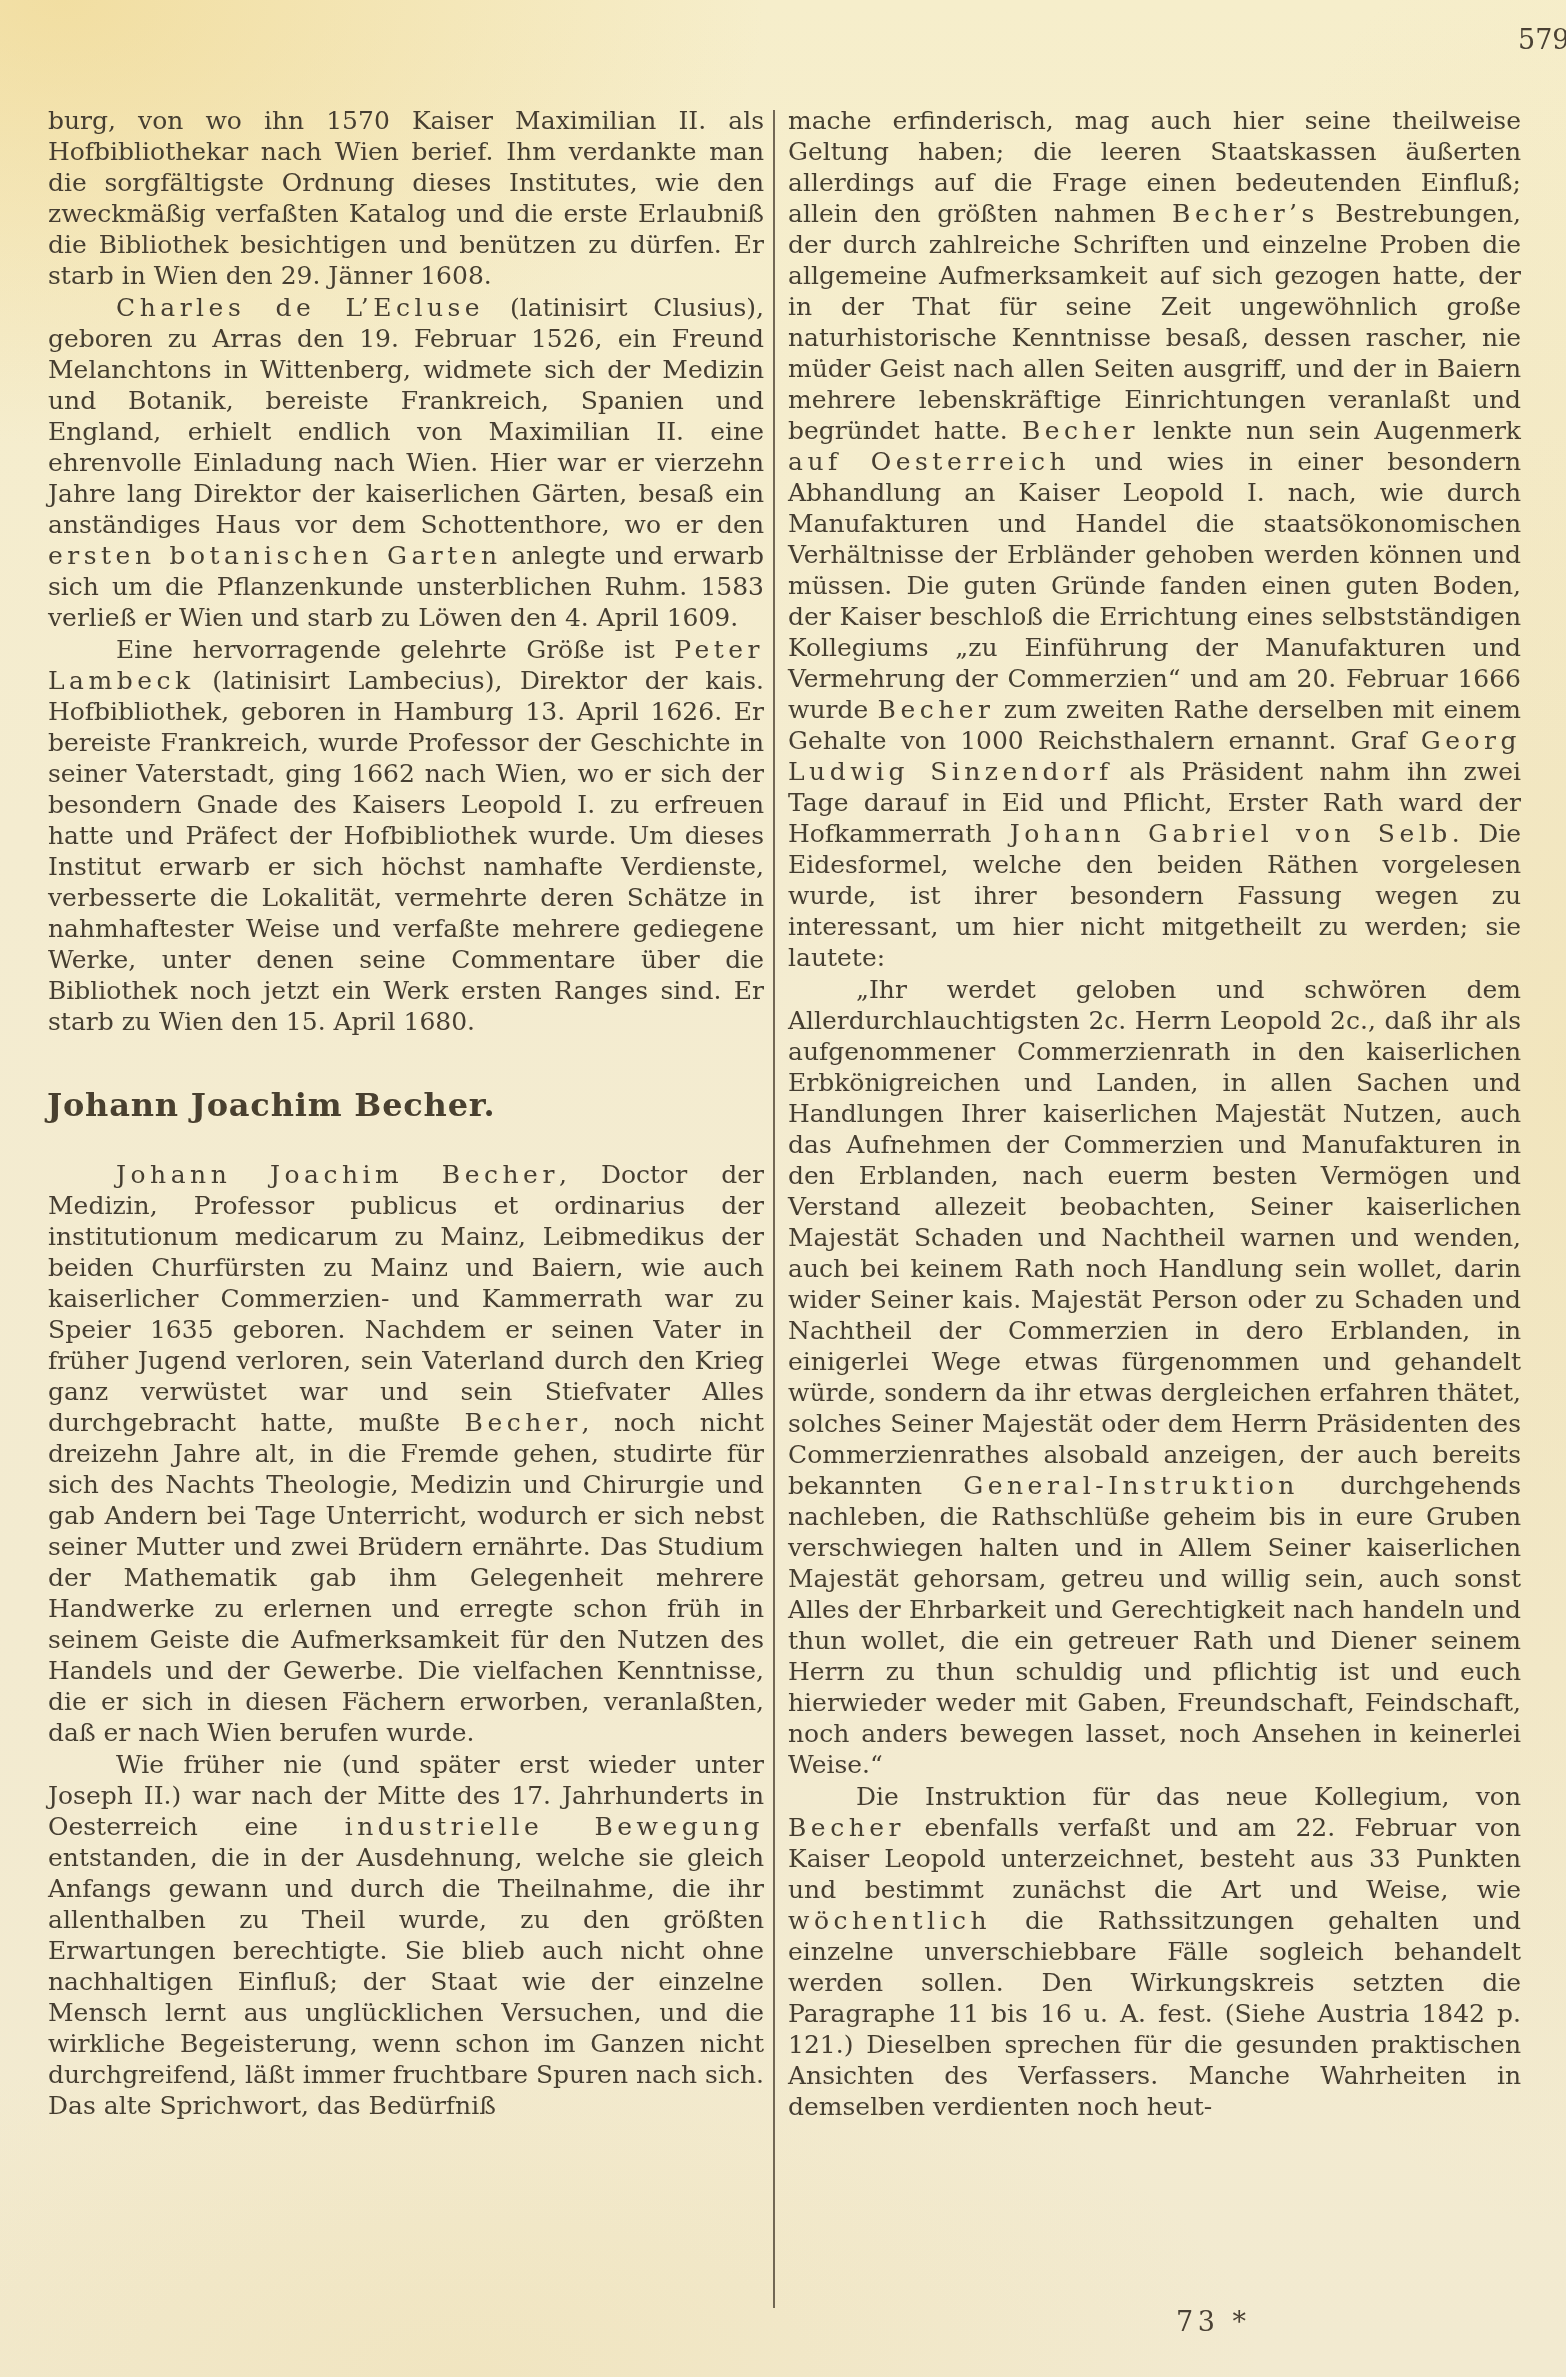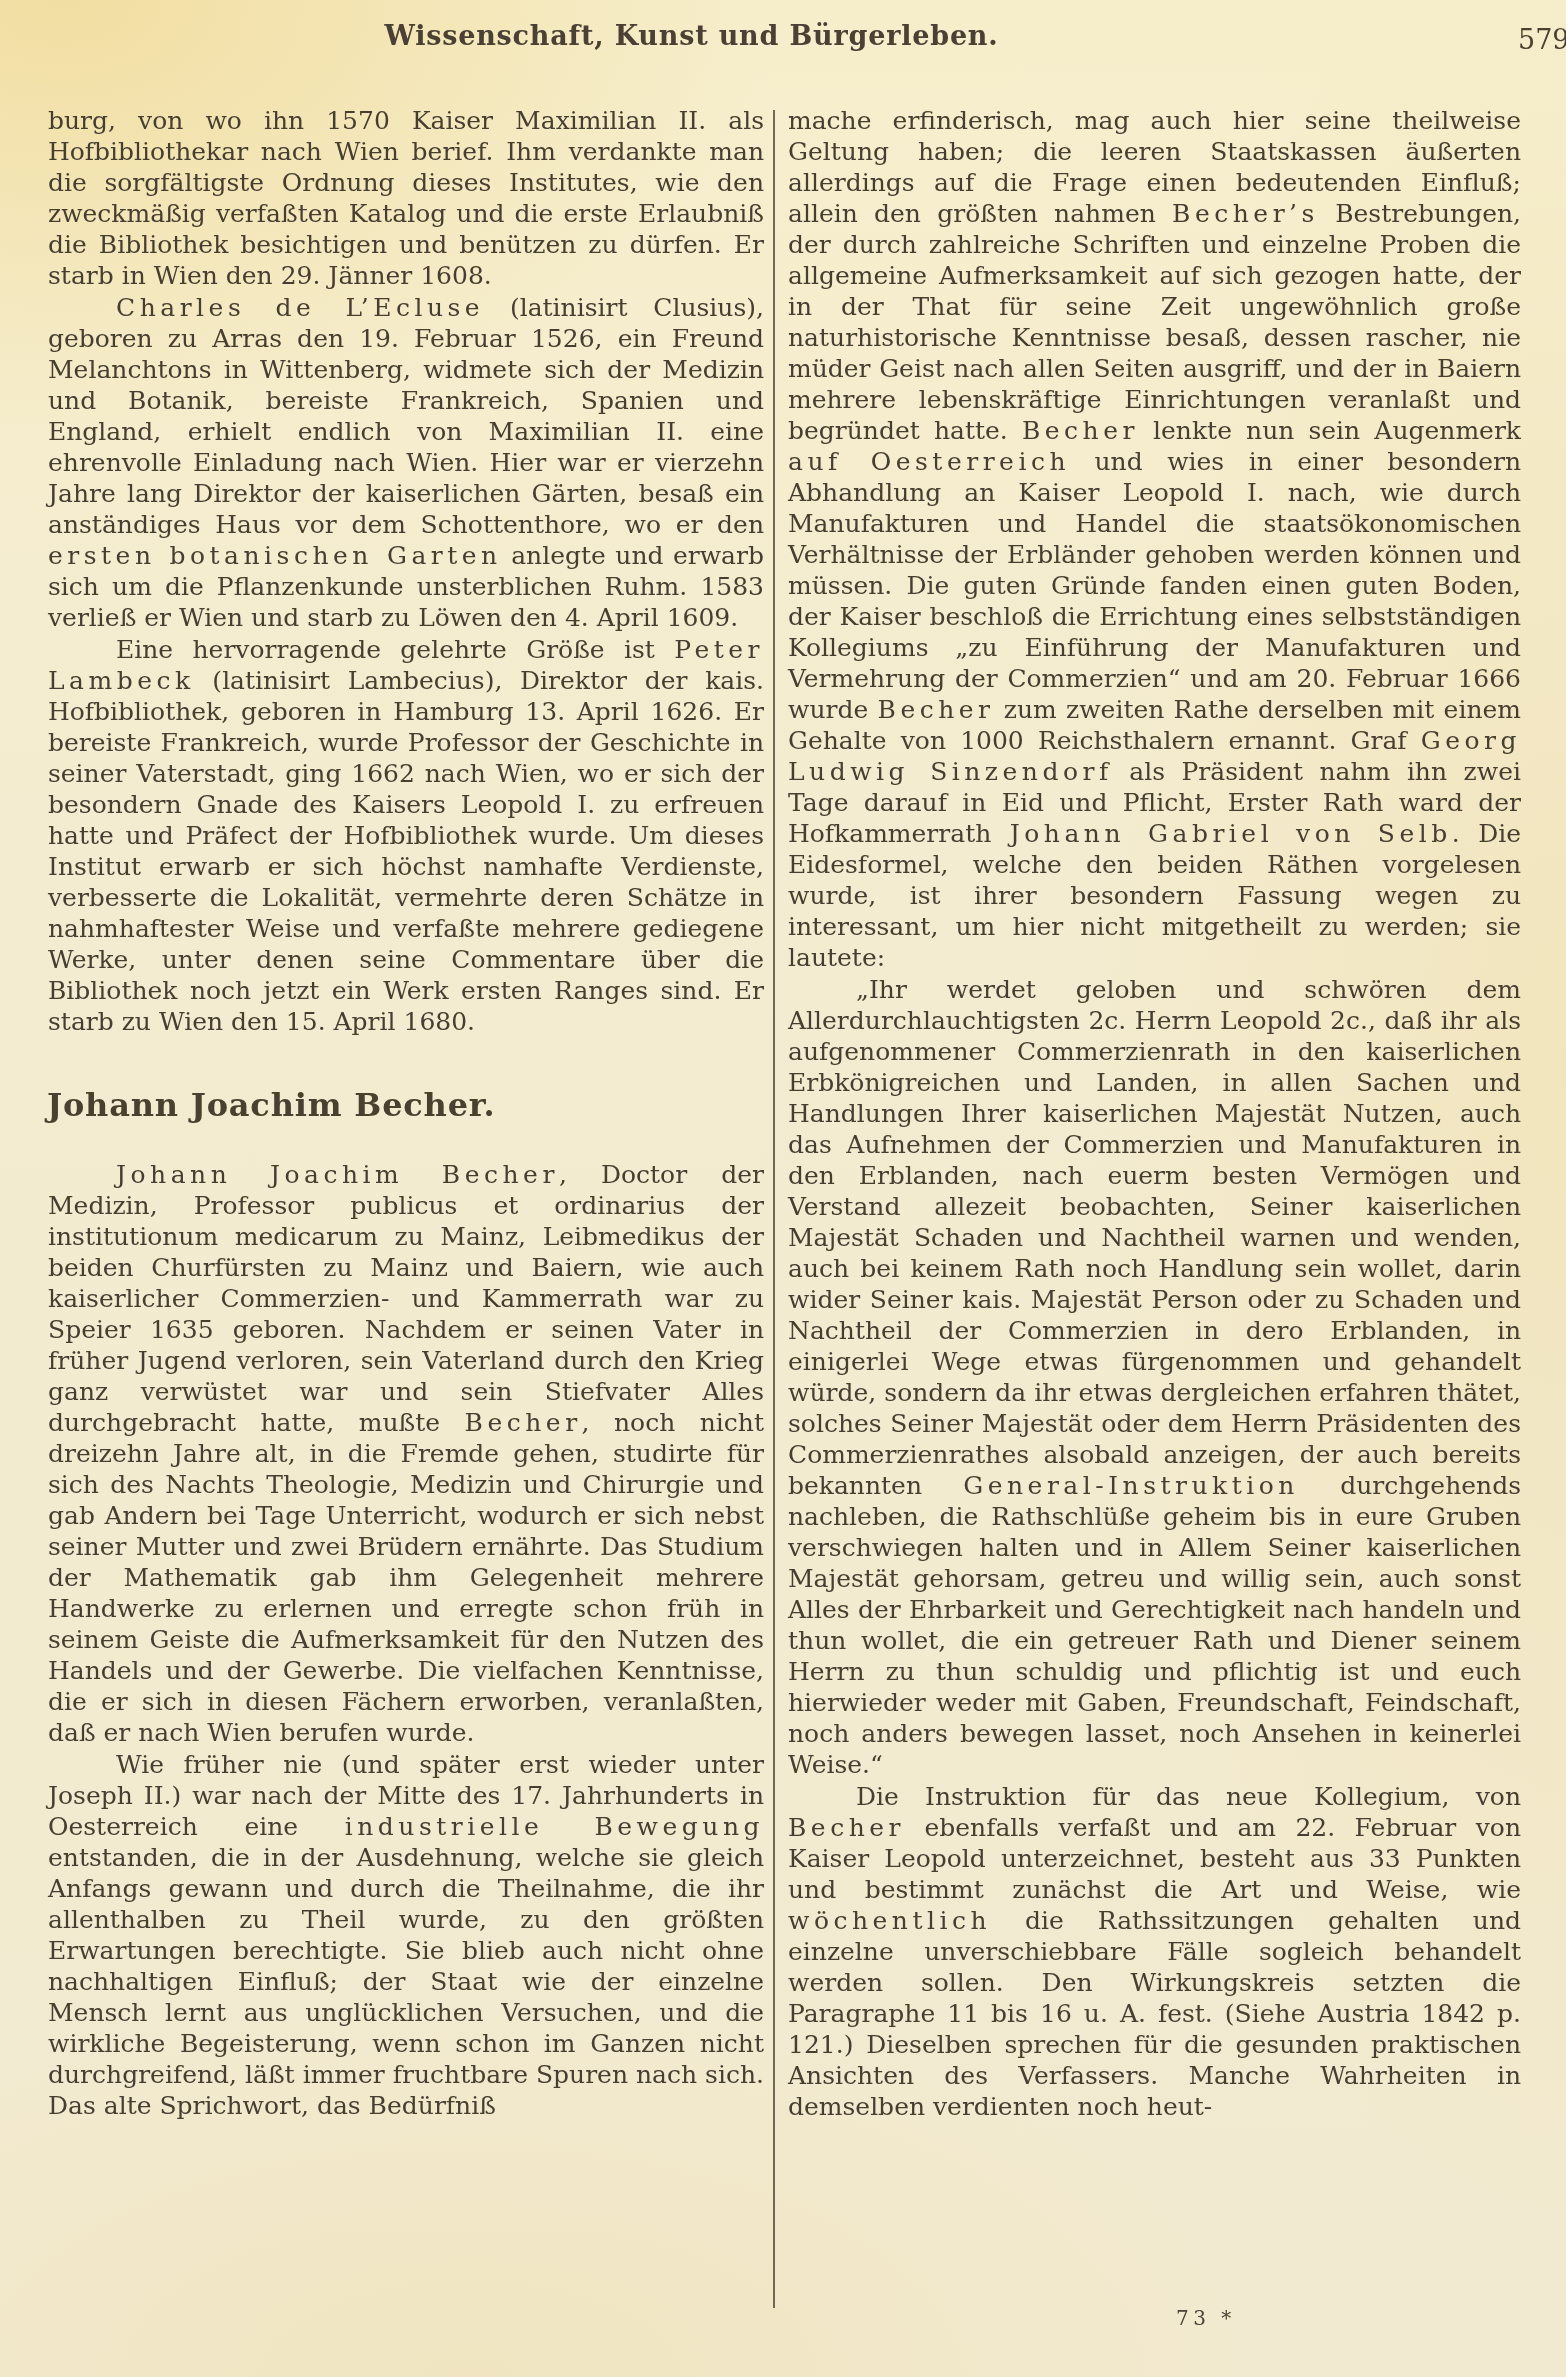--- a/index.html
+++ b/index.html
@@ -39,29 +39,28 @@
   .para.indent{text-indent:68px;}
   .sp{letter-spacing:.18em;}
   .section-heading{
     margin:53px 0 38px 0;
     text-align:left;
     font-size:32px;font-weight:bold;
     letter-spacing:0.8px;color:#49402f;
   }
   .signature-mark{
     position:absolute;left:1176px;top:2306px;
-    font-size:20px;color:#4a4134;letter-spacing:4.5px;
+    font-size:27px;color:#4a4134;letter-spacing:4.5px;
   }
 </style>
 </head>
 <body>
 
 <div class="page">
 
-  <div class="running-head">Wissenschaft, Kunst und Bürgerleben.</div>
 
   <div class="page-number">579</div>
 
   <div class="divider"></div>
 
   <div class="col col-left">
       <p class="para"><span>burg, von wo ihn 1570 Kaiser Maximilian II. als Hofbibliothekar nach Wien berief. Ihm verdankte man die sorgfältigste Ordnung dieses Institutes, wie den zweckmäßig verfaßten Katalog und die erste Erlaubniß die Bibliothek besichtigen und benützen zu dürfen. Er starb in Wien den 29. Jänner 1608.</span></p>
       <p class="para indent"><span class="sp">Charles de L’Ecluse</span><span> (latinisirt Clusius), geboren zu Arras den 19. Februar 1526, ein Freund Melanchtons in Wittenberg, widmete sich der Medizin und Botanik, bereiste Frankreich, Spanien und England, erhielt endlich von Maximilian II. eine ehrenvolle Einladung nach Wien. Hier war er vierzehn Jahre lang Direktor der kaiserlichen Gärten, besaß ein anständiges Haus vor dem Schottenthore, wo er den </span><span class="sp">ersten botanischen Garten</span><span> anlegte und erwarb sich um die Pflanzenkunde unsterblichen Ruhm. 1583 verließ er Wien und starb zu Löwen den 4. April 1609.</span></p>
       <p class="para indent"><span>Eine hervorragende gelehrte Größe ist </span><span class="sp">Peter Lambeck</span><span> (latinisirt Lambecius), Direktor der kais. Hofbibliothek, geboren in Hamburg 13. April 1626. Er bereiste Frankreich, wurde Professor der Geschichte in seiner Vaterstadt, ging 1662 nach Wien, wo er sich der besondern Gnade des Kaisers Leopold I. zu erfreuen hatte und Präfect der Hofbibliothek wurde. Um dieses Institut erwarb er sich höchst namhafte Verdienste, verbesserte die Lokalität, vermehrte deren Schätze in nahmhaftester Weise und verfaßte mehrere gediegene Werke, unter denen seine Commentare über die Bibliothek noch jetzt ein Werk ersten Ranges sind. Er starb zu Wien den 15. April 1680.</span></p>
       <h2 class="section-heading">Johann Joachim Becher.</h2>

